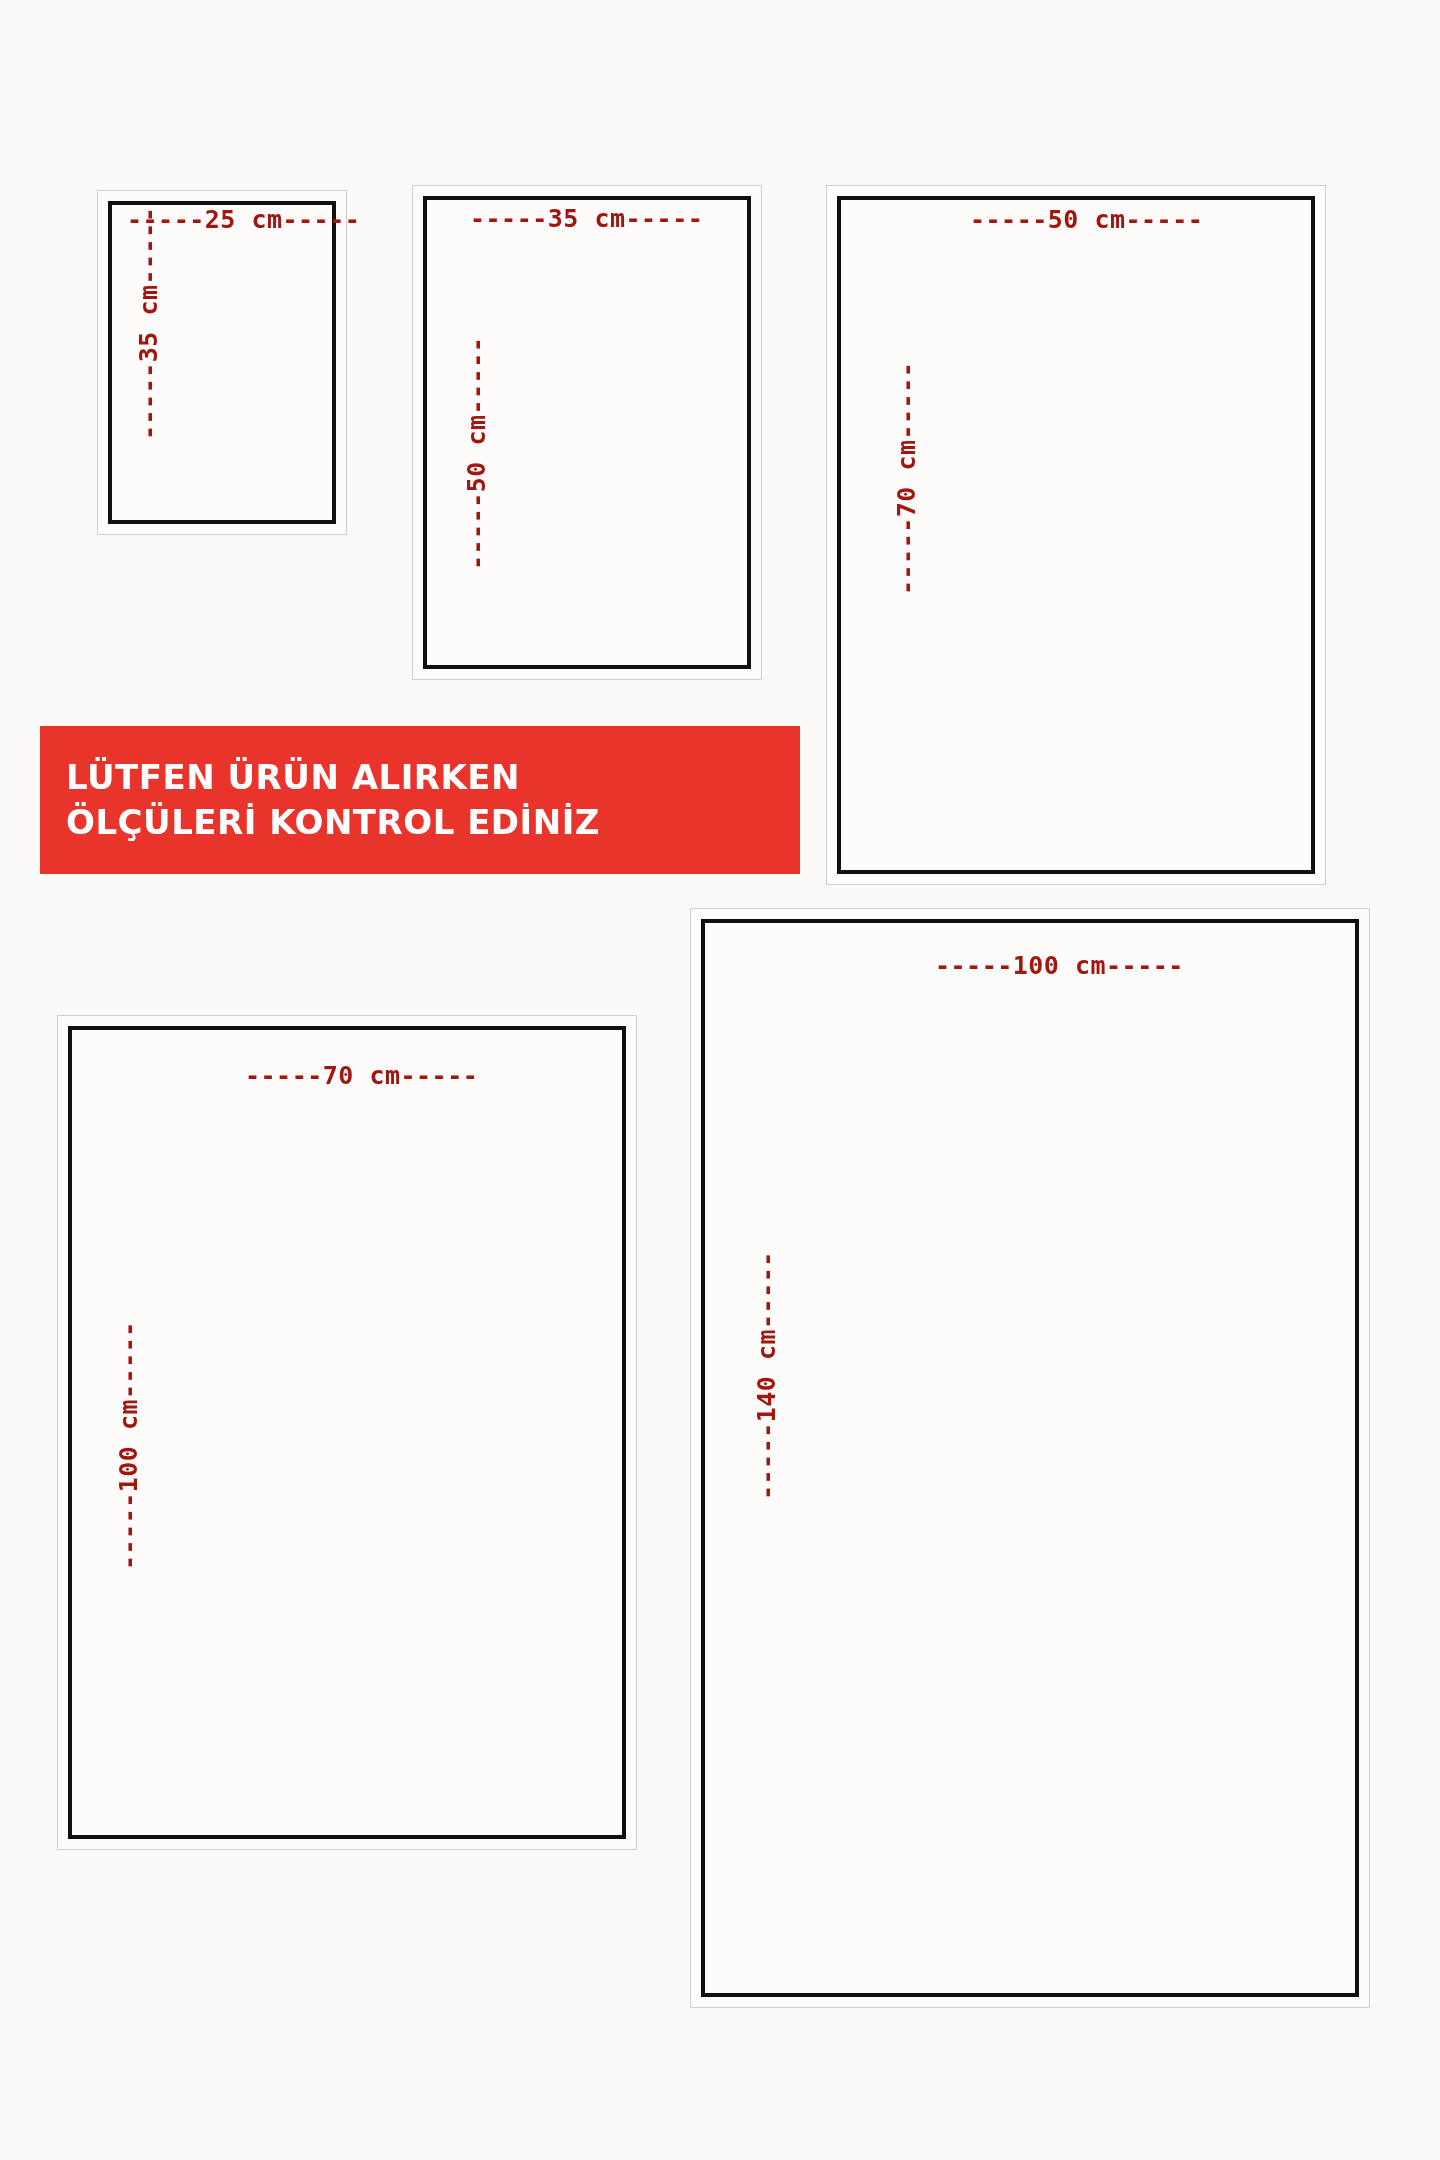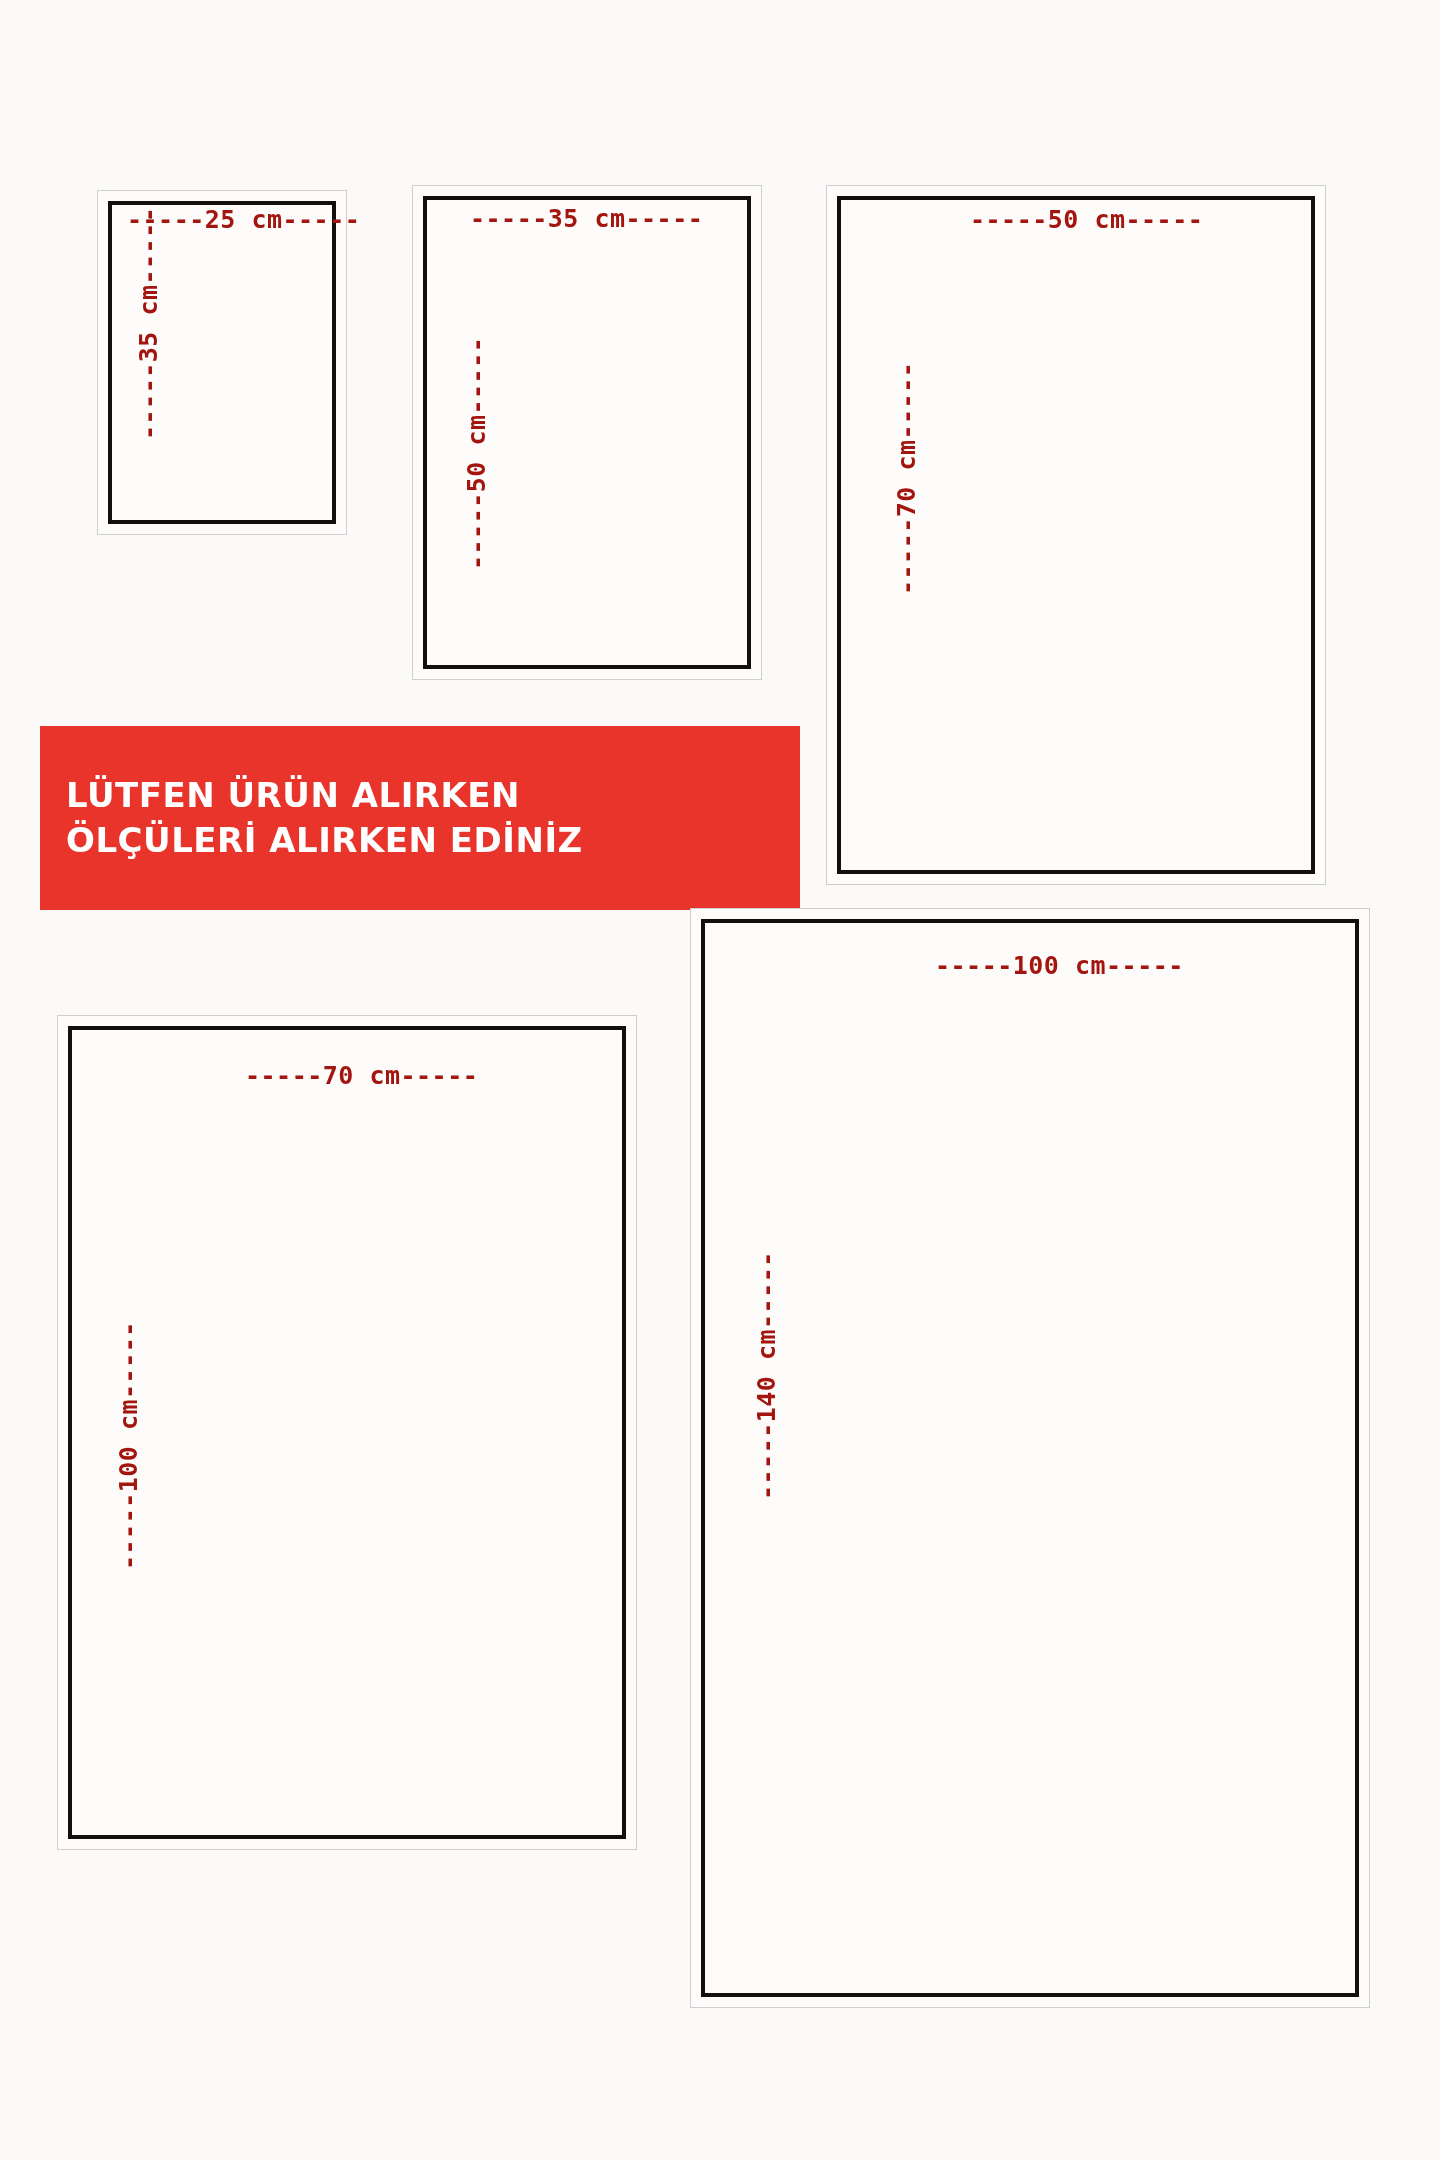--- a/index.html
+++ b/index.html
@@ -87,23 +87,23 @@
   </div>
   <div class="dim" style="left:470px; top:206px; font-size:25px;">-----35 cm-----</div>
   <div class="dim vert" style="left:464px; top:570px; font-size:25px;">-----50 cm-----</div>
 
   <div class="frame" style="left:826px; top:185px; width:500px; height:700px;">
     <div class="inner"></div>
   </div>
   <div class="dim" style="left:970px; top:207px; font-size:25px;">-----50 cm-----</div>
   <div class="dim vert" style="left:894px; top:595px; font-size:25px;">-----70 cm-----</div>
 
-  <div class="banner" style="left:40px; top:726px; width:760px; height:184px;">
+  <div class="banner" style="left:40px; top:726px; width:760px; height:148px;">
     <div class="line">LÜTFEN ÜRÜN ALIRKEN</div>
-    <div class="line">ÖLÇÜLERİ ALIRKEN EDİNİZ</div>
+    <div class="line">ÖLÇÜLERİ KONTROL EDİNİZ</div>
   </div>
 
   <div class="frame" style="left:57px; top:1015px; width:580px; height:835px;">
     <div class="inner"></div>
   </div>
   <div class="dim" style="left:245px; top:1063px; font-size:25px;">-----70 cm-----</div>
   <div class="dim vert" style="left:116px; top:1570px; font-size:25px;">-----100 cm-----</div>
 
   <div class="frame" style="left:690px; top:908px; width:680px; height:1100px;">
     <div class="inner"></div>

